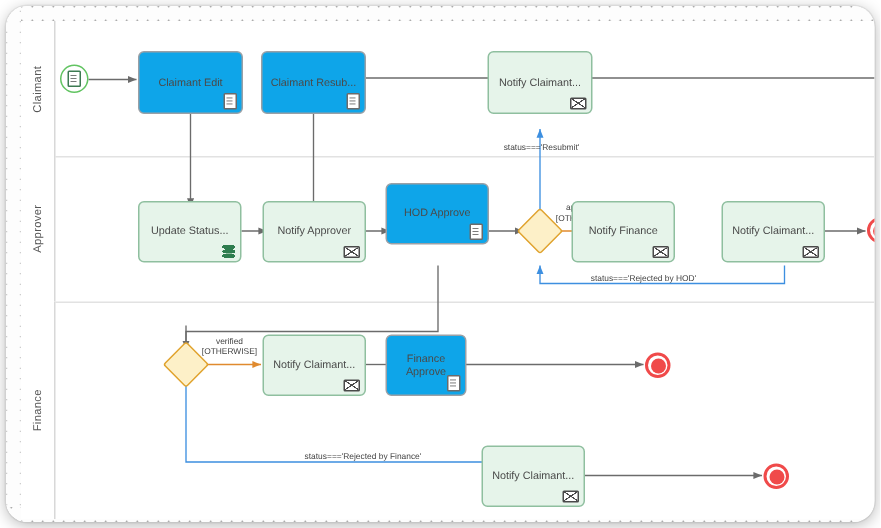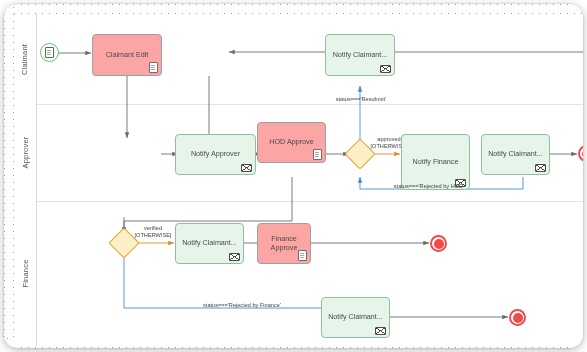--- a/index.html
+++ b/index.html
@@ -41,21 +41,21 @@
   .lane-label span{transform:rotate(-90deg);white-space:nowrap;}
   .lane-sep{position:absolute;left:22px;width:547px;height:1px;background:#e2e2e2;}
 
   
   #wires{position:absolute;left:0;top:0;width:569px;height:332px;overflow:visible;}
 
   
   .node{position:absolute;box-sizing:border-box;}
 
   .task{
-    border:1px solid #9aa0a6;border-radius:4px;background:#fca5a5;
+    border:1px solid #9aa0a6;border-radius:4px;background:#0ea5e9;
     display:flex;align-items:center;justify-content:center;
     font-size:7.2px;color:#4a4a4a;text-align:center;line-height:1.15;
     padding:0 4px;
   }
   .task.green{background:#e6f4ea;border-color:#8fbf9f;}
   .task .glyph{position:absolute;right:3px;bottom:2px;line-height:1;}
 
   
   .g-doc{width:7px;height:9px;border:1px solid #6b6b6b;border-radius:1px;
     background:
@@ -180,48 +180,56 @@
 
       <div class="node start" style="left:26px;top:29px;">
         <span class="g-doc gr"></span>
       </div>
 
       <div class="node task" style="left:78px;top:20px;width:70px;height:42px;">
         <span>Claimant Edit</span>
         <span class="glyph g-doc"></span>
       </div>
 
+      <div class="node task" style="left:160px;top:20px;width:70px;height:42px;">
+        <span>Claimant Resub...</span>
+        <span class="glyph g-doc"></span>
+      </div>
 
       <div class="node task green" style="left:311px;top:20px;width:70px;height:42px;">
         <span>Notify Claimant...</span>
         <span class="glyph g-env"></span>
       </div>
 
       <div class="elabel c" style="left:310px;top:82px;width:74px;">
         <span>status==='Resubmit'</span>
       </div>
 
-
-      <div class="node task green" style="left:161px;top:120px;width:81px;height:41px;">
+      <div class="node task green" style="left:78px;top:120px;width:69px;height:41px;">
+        <span>Update Status...</span>
+        <span class="glyph g-db"></span>
+      </div>
+
+      <div class="node task green" style="left:161px;top:120px;width:69px;height:41px;">
         <span>Notify Approver</span>
         <span class="glyph g-env"></span>
       </div>
 
       <div class="node task" style="left:243px;top:108px;width:69px;height:41px;">
         <span>HOD Approve</span>
         <span class="glyph g-doc"></span>
       </div>
 
       <div class="node gw" style="left:335px;top:129px;"></div>
       <div class="elabel c" style="left:352px;top:122px;width:46px;">
         <div>approved</div>
         <div>[OTHERWISE]</div>
       </div>
 
-      <div class="node task green" style="left:387px;top:120px;width:69px;height:56px;">
+      <div class="node task green" style="left:367px;top:120px;width:69px;height:41px;">
         <span>Notify Finance</span>
         <span class="glyph g-env"></span>
       </div>
 
       <div class="node task green" style="left:467px;top:120px;width:69px;height:41px;">
         <span>Notify Claimant...</span>
         <span class="glyph g-env"></span>
       </div>
 
       <div class="node end" style="left:564px;top:131px;">

